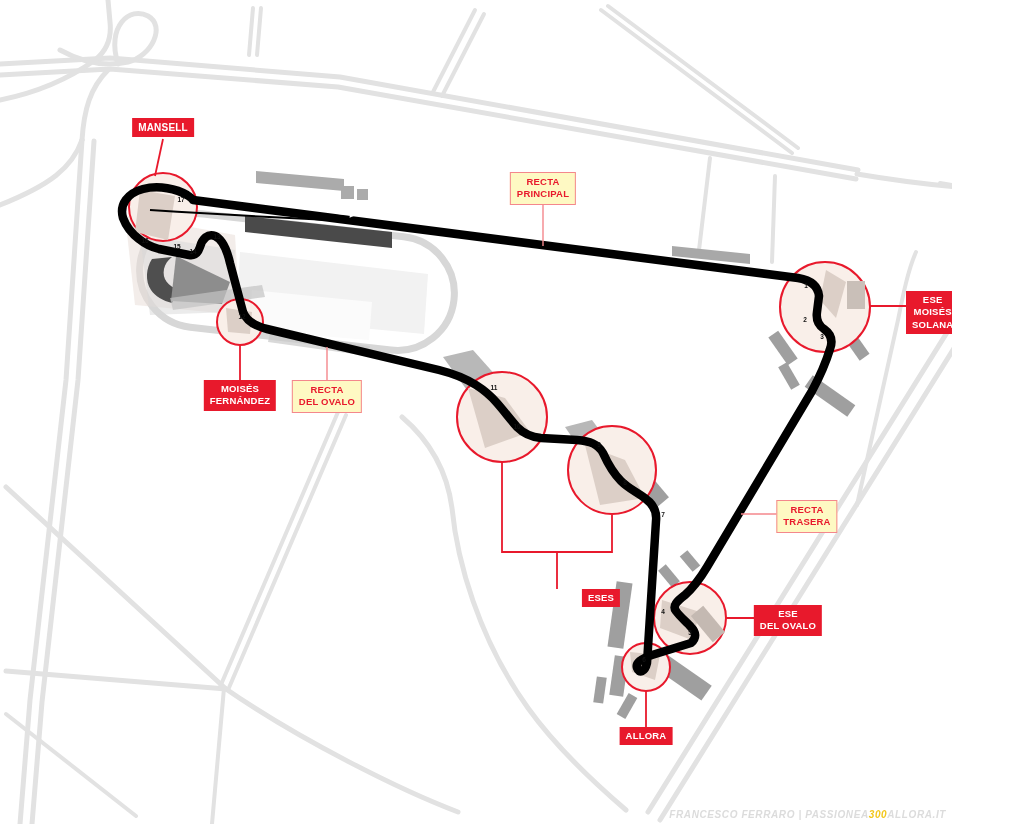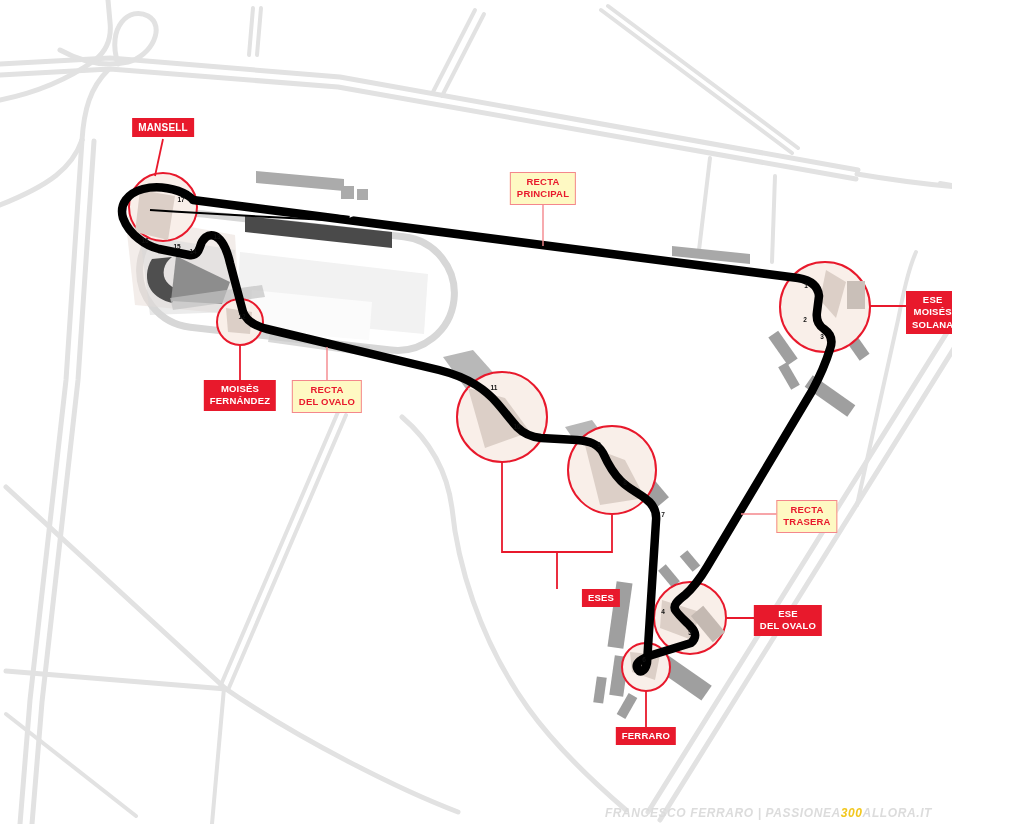--- a/index.html
+++ b/index.html
@@ -11,22 +11,22 @@
   #map-svg{position:absolute;left:0;top:0;}
   .map-label{
     position:absolute;white-space:pre-line;text-align:center;
     font-weight:bold;font-size:9.5px;line-height:1.3;letter-spacing:.2px;
     padding:3px 6px;z-index:5;
   }
   .map-label.red{background:var(--accent);color:#fff;}
   .map-label.white{background:#fef9c3;color:var(--accent);border:1.5px solid var(--softline);}
   .ctr{transform:translateX(-50%);}
   #watermark{
-    position:absolute;right:20px;bottom:4px;z-index:5;
-    font-size:12px;font-weight:bold;font-style:italic;letter-spacing:.6px;
+    position:absolute;right:6px;bottom:4px;z-index:5;
+    font-size:10px;font-weight:bold;font-style:italic;letter-spacing:.6px;
     color:#dcdcdc;
     margin-left:40px;
   }
   #watermark .hl{color:#f2c71d;}
   .turn-num{font-size:6.5px;font-weight:bold;fill:#111;}
 </style>
 </head>
 <body>
 
 <div id="stage">
@@ -197,19 +197,19 @@
 DEL OVALO</div>
 
 <div class="map-label red ctr" style="left:557px;top:589px;margin-left:44px;">ESES</div>
 
 <div class="map-label white ctr" style="left:807px;top:500px;">RECTA
 TRASERA</div>
 
 <div class="map-label red ctr" style="left:788px;top:605px;">ESE
 DEL OVALO</div>
 
-<div class="map-label red ctr" style="left:646px;top:727px;">FERRARO</div>
+<div class="map-label red ctr" style="left:646px;top:727px;">ALLORA</div>
 
 <div id="watermark">
   <span>FRANCESCO FERRARO | PASSIONEA</span><span class="hl">300</span><span>ALLORA.IT</span>
 </div>
 
 </div>
 
 </body></html>

